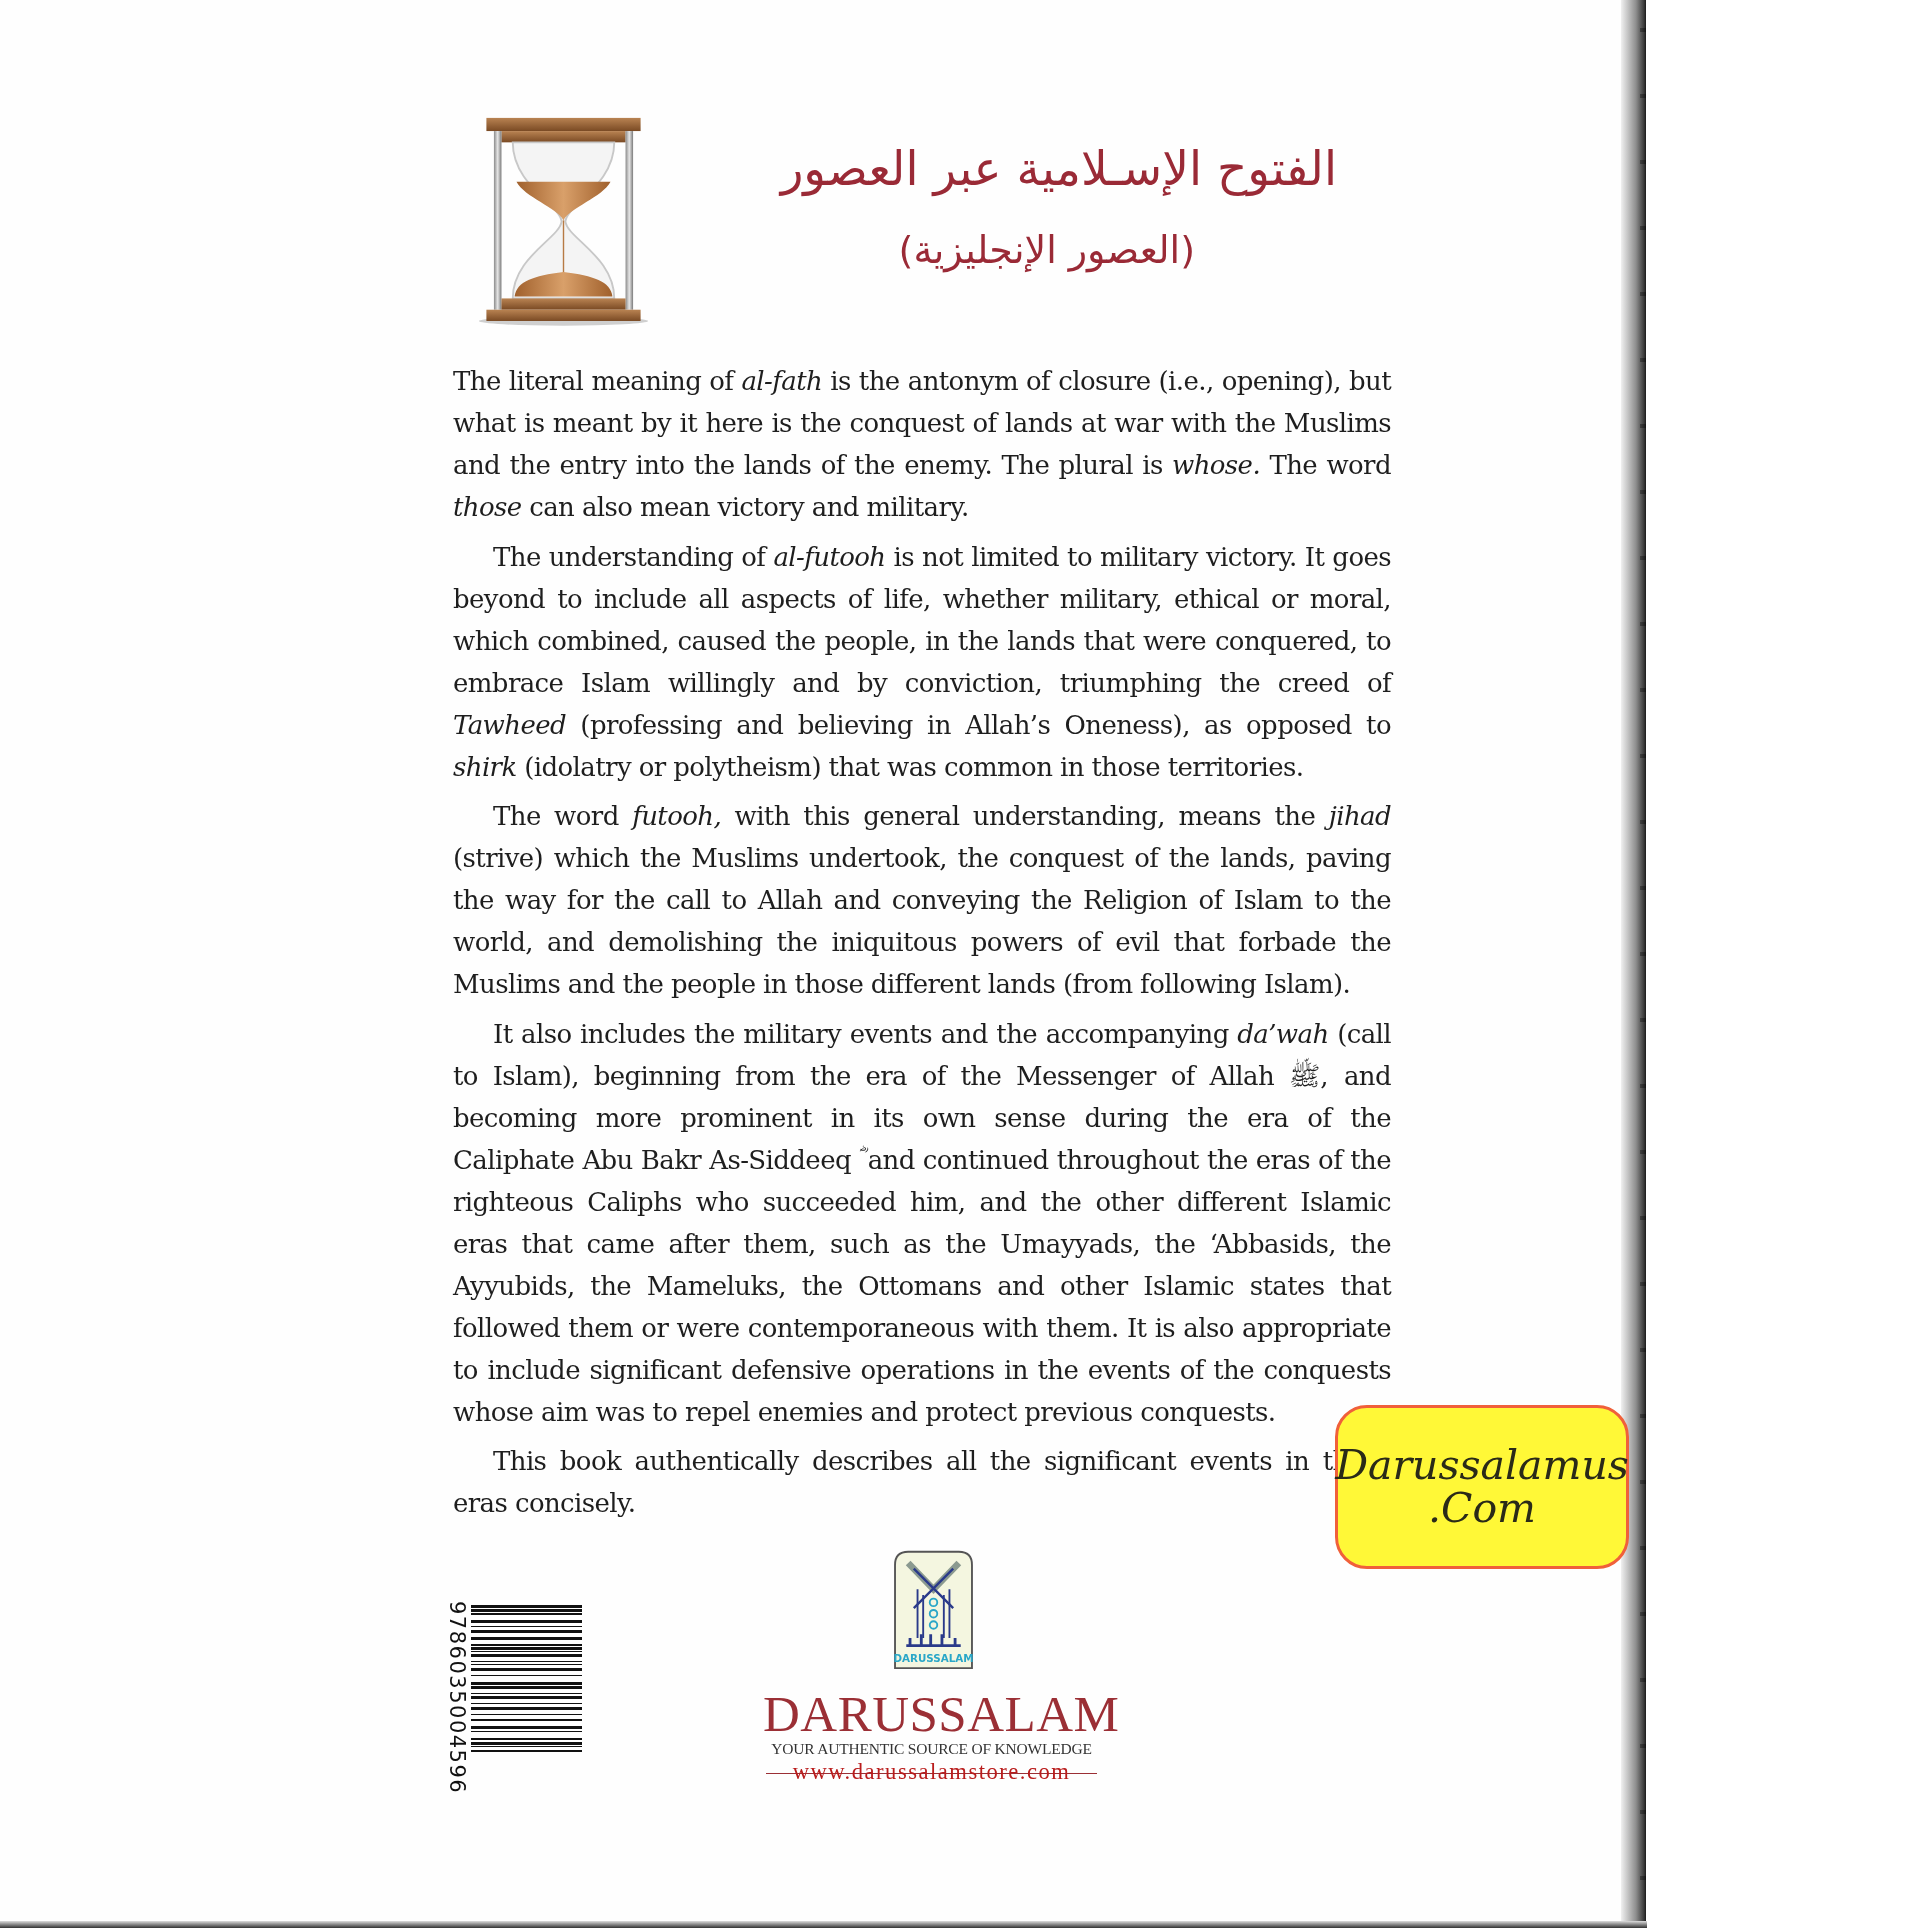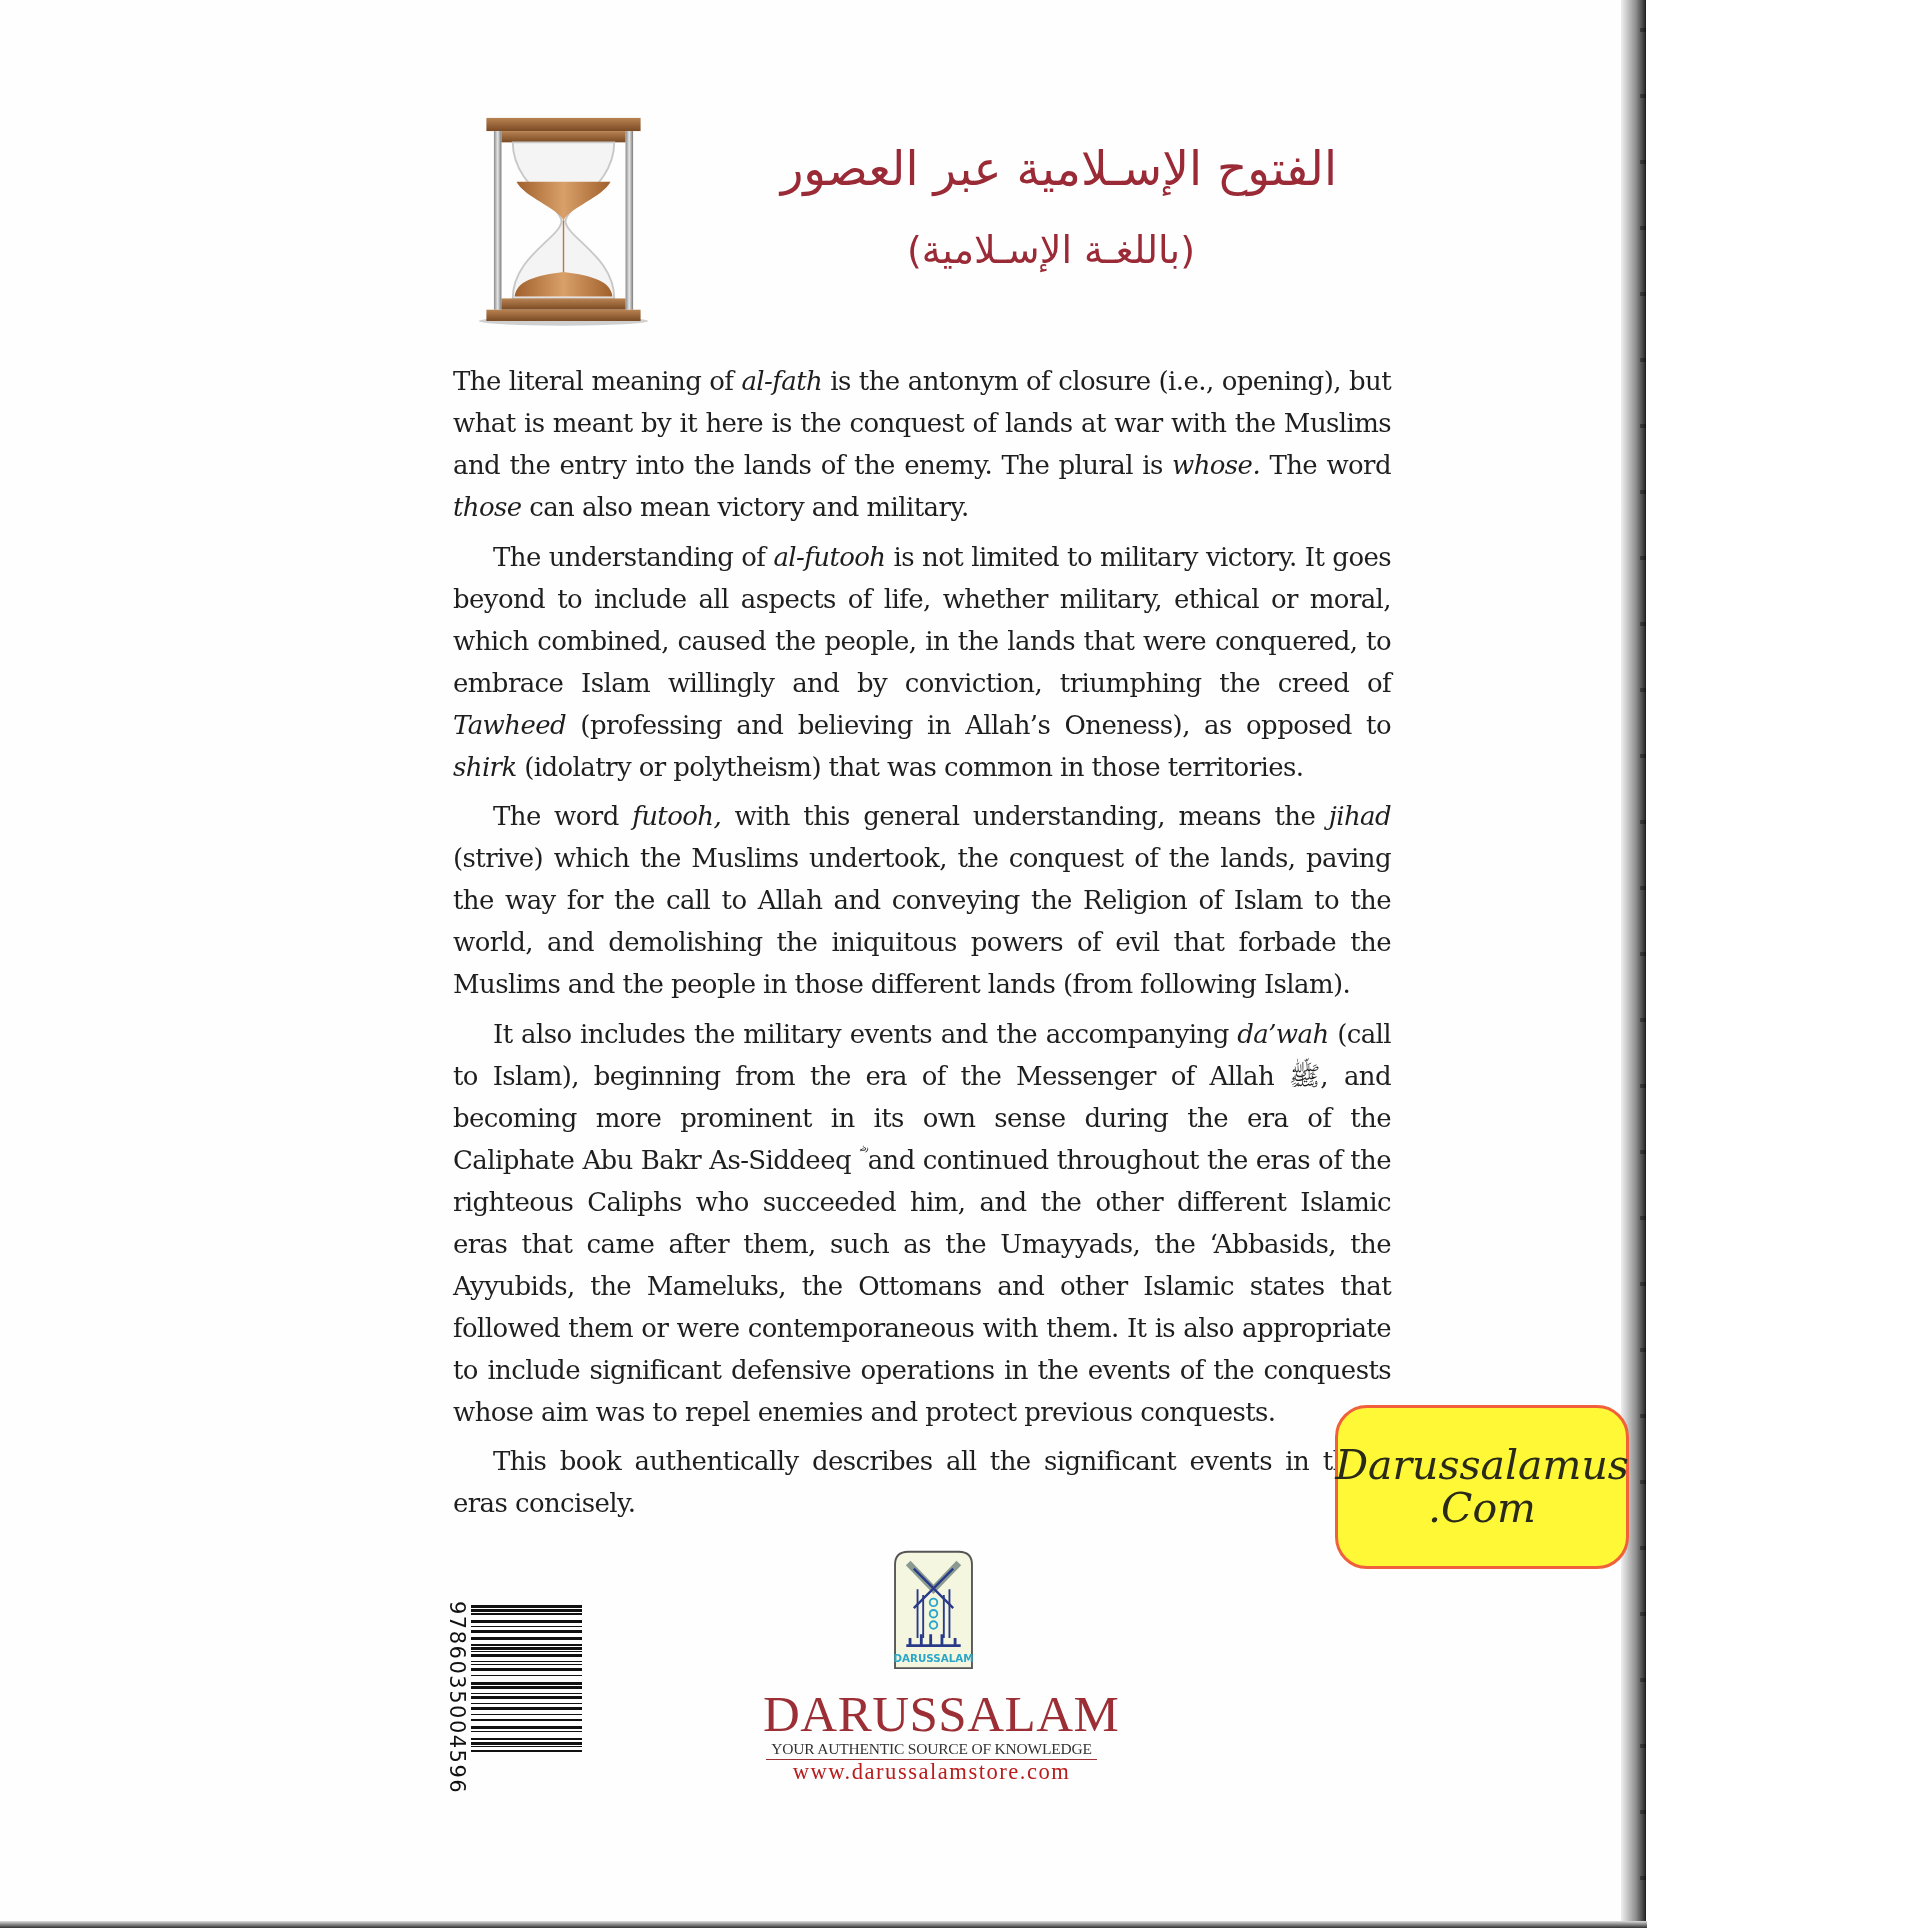--- a/index.html
+++ b/index.html
@@ -53,21 +53,21 @@
 
   .logo { position: absolute; left: 889px; top: 1548px; width: 89px; height: 122px; }
 
   .brand {
     position: absolute; left: 763px; top: 1687px; width: 339px; text-align: center;
     font-family: "Liberation Serif", serif; color: #9b2f35; font-size: 51px; letter-spacing: 0.5px; line-height: 55px;
   }
   .tagline {
     position: absolute; left: 766px; top: 1740px; width: 331px; text-align: center;
     font-family: "Liberation Serif", serif; color: #333; font-size: 15.5px; letter-spacing: -0.2px;
-    border-bottom: 1.9px solid #9b2f35; padding-bottom: 1px;
+    border-bottom: 1.9px solid #9b2f35; padding-bottom: 15px;
   }
   .url {
     position: absolute; left: 766px; top: 1759px; width: 331px; text-align: center;
     font-family: "Liberation Serif", serif; color: #b91c1c; font-size: 22.6px; letter-spacing: 1.5px;
   }
 </style>
 </head>
 <body>
 
 <div class="cover"></div>
@@ -99,21 +99,21 @@
   <rect x="158" y="22" width="8" height="190" fill="url(#rod)"></rect>
   <path d="M38 34 C38 80 88 100 90 118 C88 136 38 156 38 200 L146 200 C146 156 96 136 94 118 C96 100 146 80 146 34 Z" fill="#f4f4f4" stroke="#c8c8c8" stroke-width="2"></path>
   <path d="M42 76 C50 92 86 104 92 117 C98 104 134 92 142 76 Z" fill="url(#sand)"></path>
   <line x1="92" y1="117" x2="92" y2="176" stroke="#b77a44" stroke-width="1.5"></line>
   <path d="M40 198 C42 182 60 176 92 172 C124 176 142 182 144 198 Z" fill="url(#sand)"></path>
   <rect x="26" y="200" width="132" height="12" fill="url(#wood)"></rect>
   <rect x="10" y="212" width="164" height="12" fill="url(#wood)"></rect>
 </svg>
 
 <div class="title-ar">الفتوح الإسـلامية عبر العصور</div>
-<div class="subtitle-ar">(باللغـة الإسـلامية)</div>
+<div class="subtitle-ar">(العصور الإنجليزية)</div>
 
 <div class="body-text" id="blurb">
     <p><span>The literal meaning of </span><i>al-fath</i><span> is the antonym of closure (i.e., opening), but what is meant by it here is the conquest of lands at war with the Muslims and the entry into the lands of the enemy. The plural is </span><i>whose.</i><span> The word </span><i>those</i><span> can also mean victory and military.</span></p>
     <p class="indent"><span>The understanding of </span><i>al-futooh</i><span> is not limited to military victory. It goes beyond to include all aspects of life, whether military, ethical or moral, which combined, caused the people, in the lands that were conquered, to embrace Islam willingly and by conviction, triumphing the creed of </span><i>Tawheed</i><span> (professing and believing in Allah’s Oneness), as opposed to </span><i>shirk</i><span> (idolatry or polytheism) that was common in those territories.</span></p>
     <p class="indent"><span>The word </span><i>futooh,</i><span> with this general understanding, means the </span><i>jihad</i><span> (strive) which the Muslims undertook, the conquest of the lands, paving the way for the call to Allah and conveying the Religion of Islam to the world, and demolishing the iniquitous powers of evil that forbade the Muslims and the people in those different lands (from following Islam).</span></p>
     <p class="indent"><span>It also includes the military events and the accompanying </span><i>da’wah</i><span> (call to Islam), beginning from the era of the Messenger of Allah ﷺ, and becoming more prominent in its own sense during the era of the Caliphate Abu Bakr As-Siddeeq ؓ and continued throughout the eras of the righteous Caliphs who succeeded him, and the other different Islamic eras that came after them, such as the Umayyads, the ‘Abbasids, the Ayyubids, the Mameluks, the Ottomans and other Islamic states that followed them or were contemporaneous with them. It is also appropriate to include significant defensive operations in the events of the conquests whose aim was to repel enemies and protect previous conquests.</span></p>
     <p class="indent"><span>This book authentically describes all the significant events in these eras concisely.</span></p>
   </div>
 
 <div class="badge">

